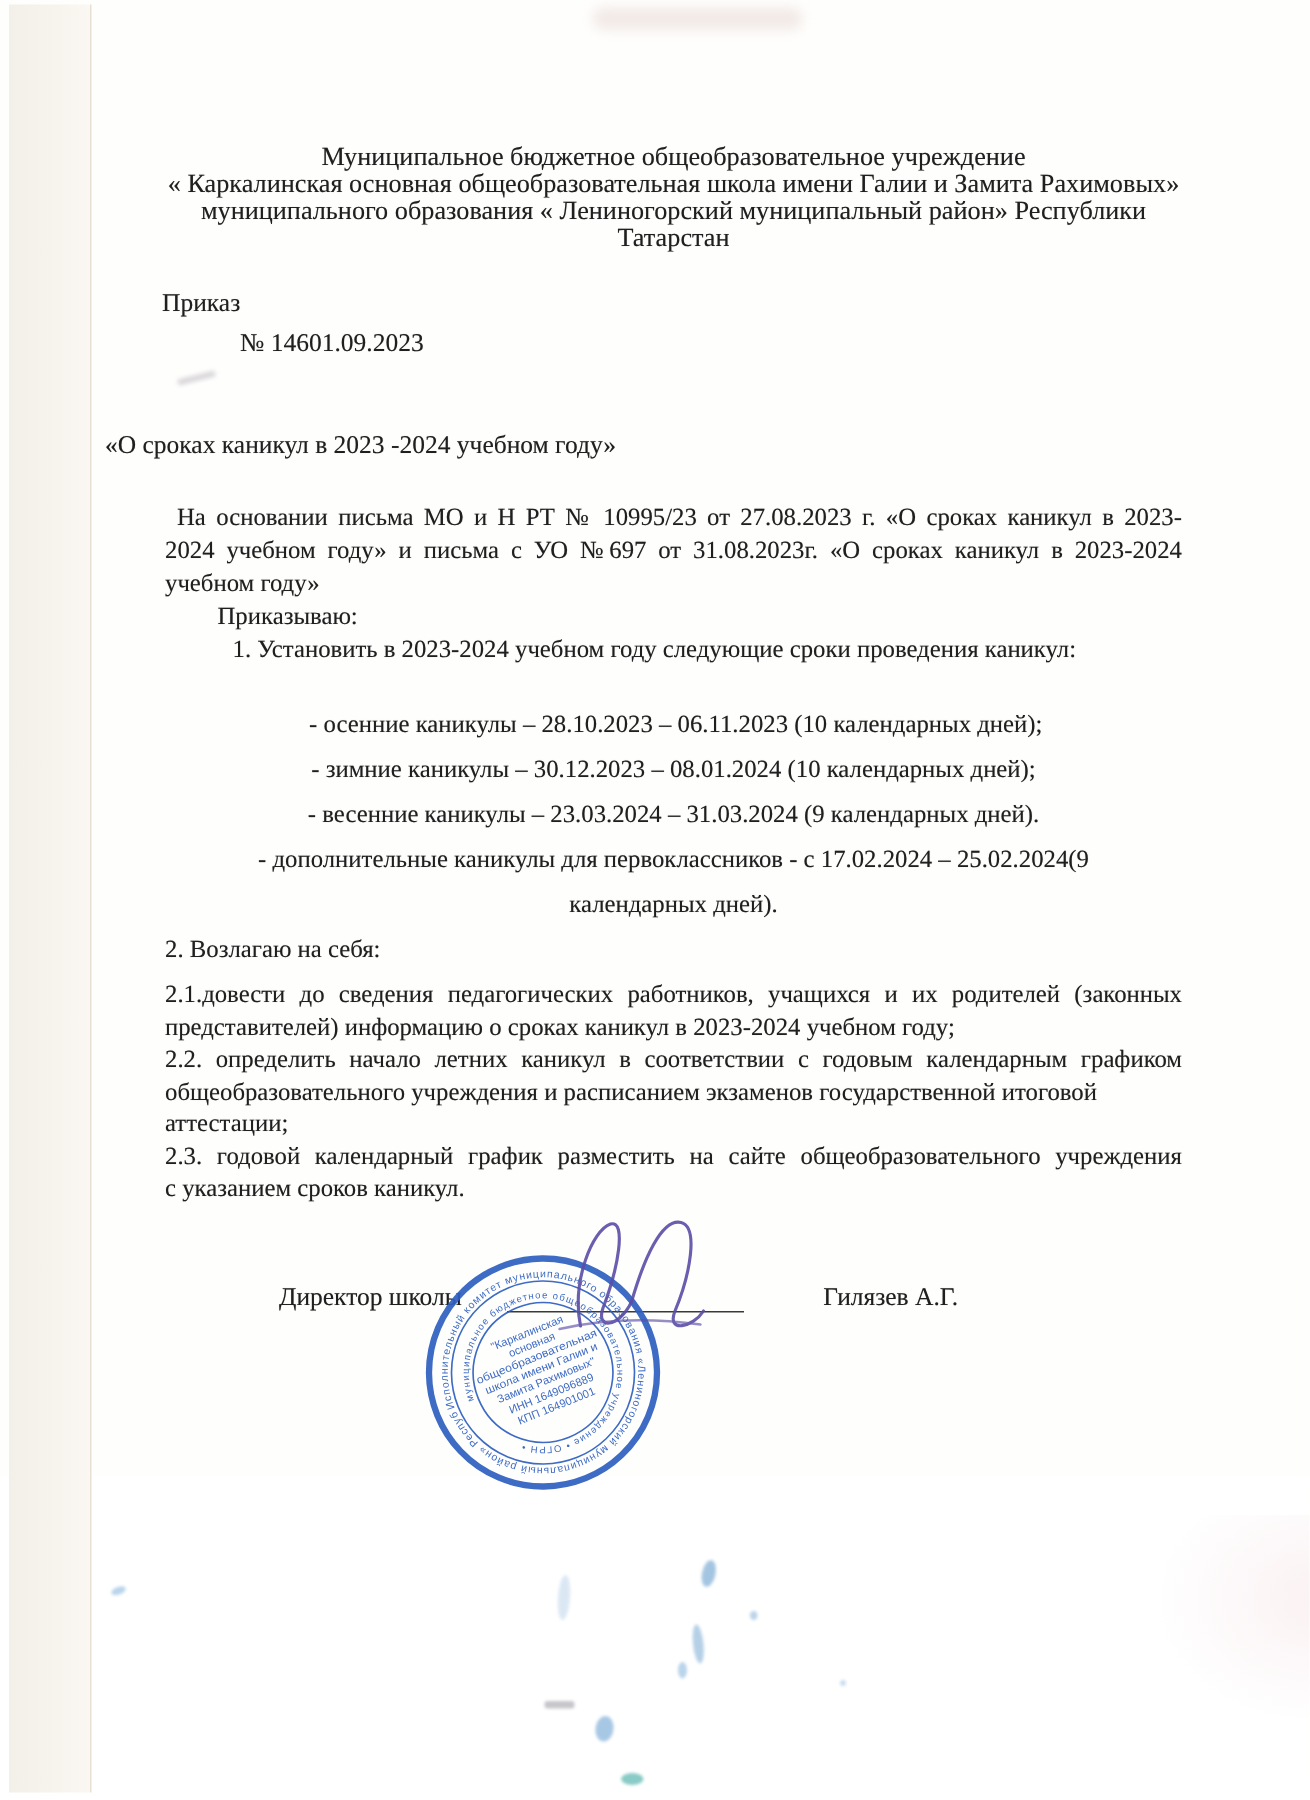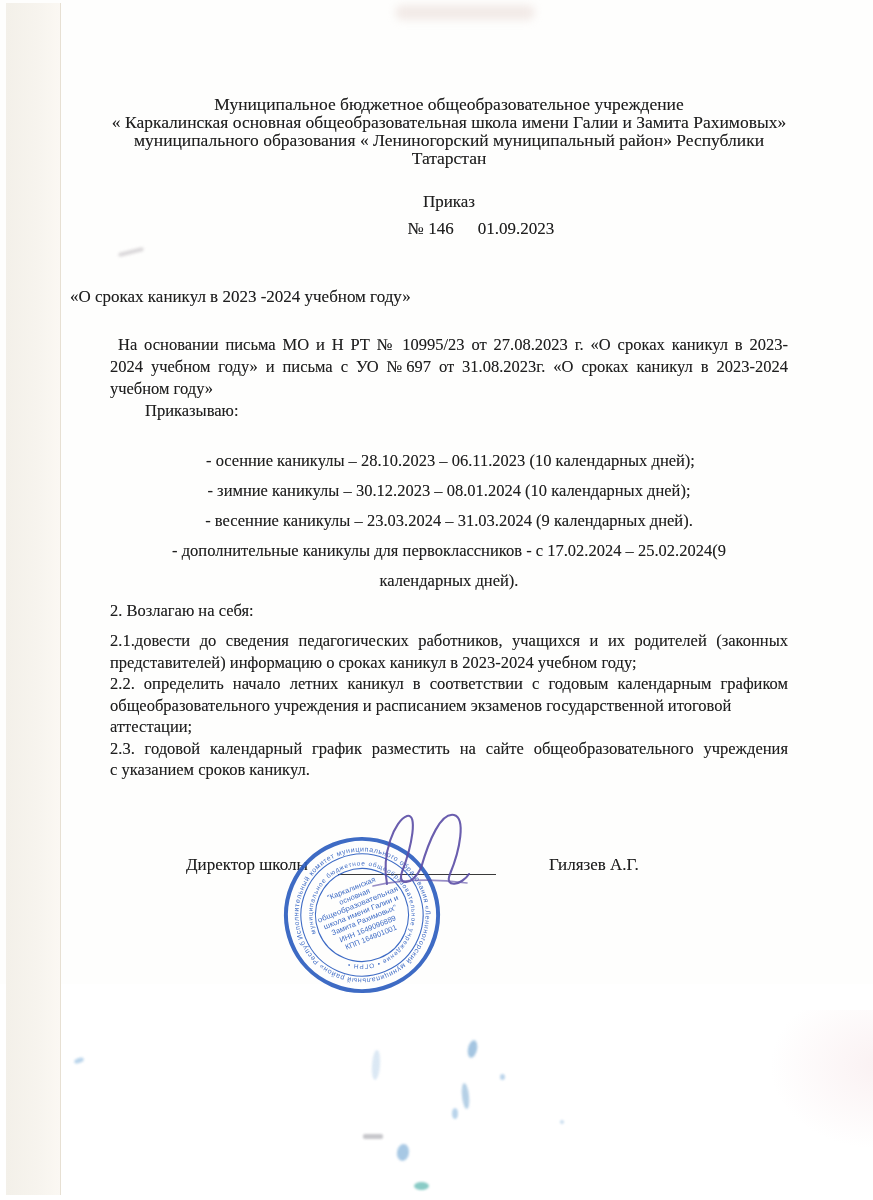--- a/index.html
+++ b/index.html
@@ -35,25 +35,25 @@
     transform:rotate(-14deg);border-radius:2px;
   }
   
   .doc-text{color:#1f1f1f;text-shadow:0 0 0.5px rgba(40,40,40,0.45);}
   .header-block{
     position:absolute;top:95px;left:108px;width:682px;
     font-size:17.5px;line-height:18px;text-align:center;
   }
   .prikaz{
     position:absolute;top:192px;left:108px;width:682px;
-    font-size:17px;text-align:center;
+    font-size:17px;
   }
   .num-row{
     position:absolute;top:219px;left:110px;width:692px;
-    font-size:17px;display:flex;justify-content:center;gap:24px;
+    font-size:17px;display:flex;justify-content:flex-start;
   }
   .num-row .num{padding-left:50px;}
   .title-line{
     position:absolute;top:287px;left:70px;width:720px;
     font-size:17px;text-align:left;
   }
   .body-block{
     position:absolute;top:334px;left:110px;width:678px;
     font-size:16.5px;
   }
@@ -125,20 +125,21 @@
     <span class="date">01.09.2023</span>
   </div>
 
   <div class="title-line doc-text">«О сроках каникул  в 2023 -2024  учебном году»</div>
 
   <div class="body-block doc-text">
     <div class="bline jline indent1">На основании письма  МО и Н РТ № 10995/23 от 27.08.2023 г. «О сроках каникул в 2023-</div>
     <div class="bline jline">2024 учебном году» и письма с УО №697 от 31.08.2023г. «О сроках каникул в 2023-2024</div>
     <div class="bline">учебном году»</div>
     <div class="bline intro">Приказываю:</div>
+    <div class="bline item1">1.   Установить в 2023-2024 учебном году следующие сроки проведения каникул:</div>
 
     <ul class="vac-list">
       <li class="first">- осенние каникулы – 28.10.2023 – 06.11.2023 (10 календарных  дней);</li>
       <li>- зимние каникулы – 30.12.2023 – 08.01.2024 (10 календарных  дней);</li>
       <li>- весенние каникулы – 23.03.2024 – 31.03.2024 (9 календарных  дней).</li>
       <li>- дополнительные каникулы для первоклассников  - с 17.02.2024 – 25.02.2024(9</li>
       <li>календарных дней).</li>
     </ul>
 
     <div class="item2">2.  Возлагаю на себя:</div>

